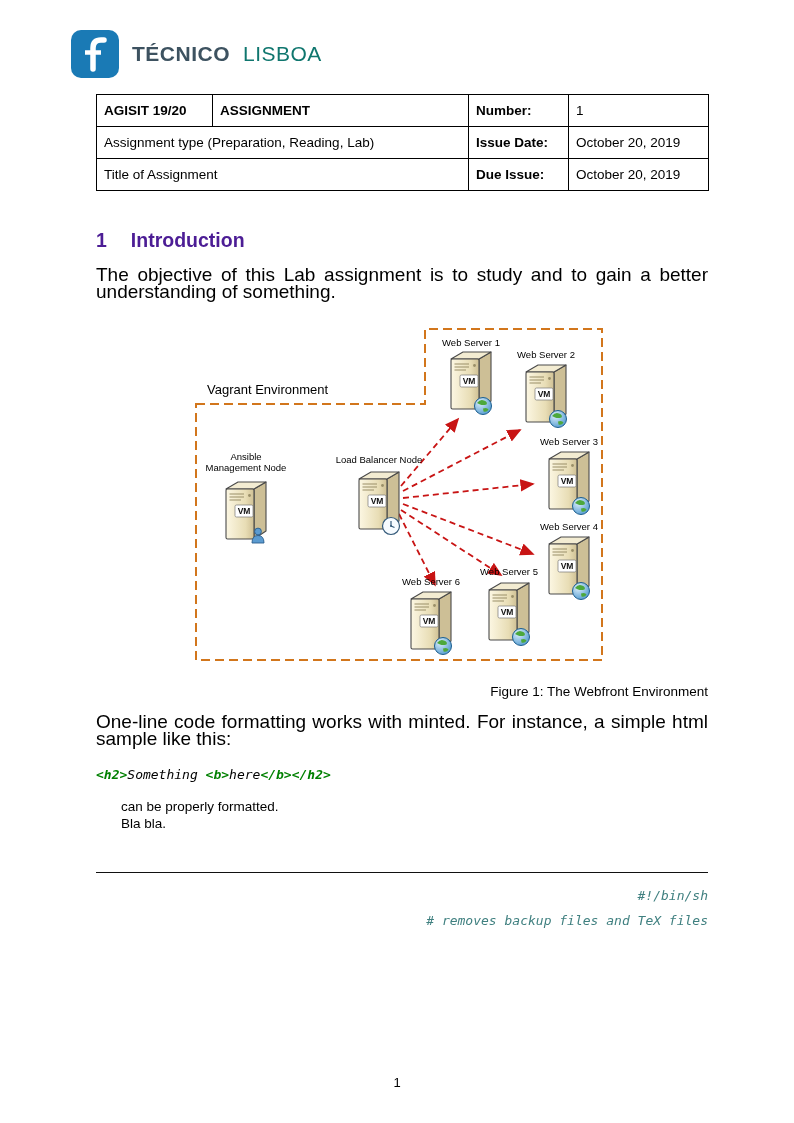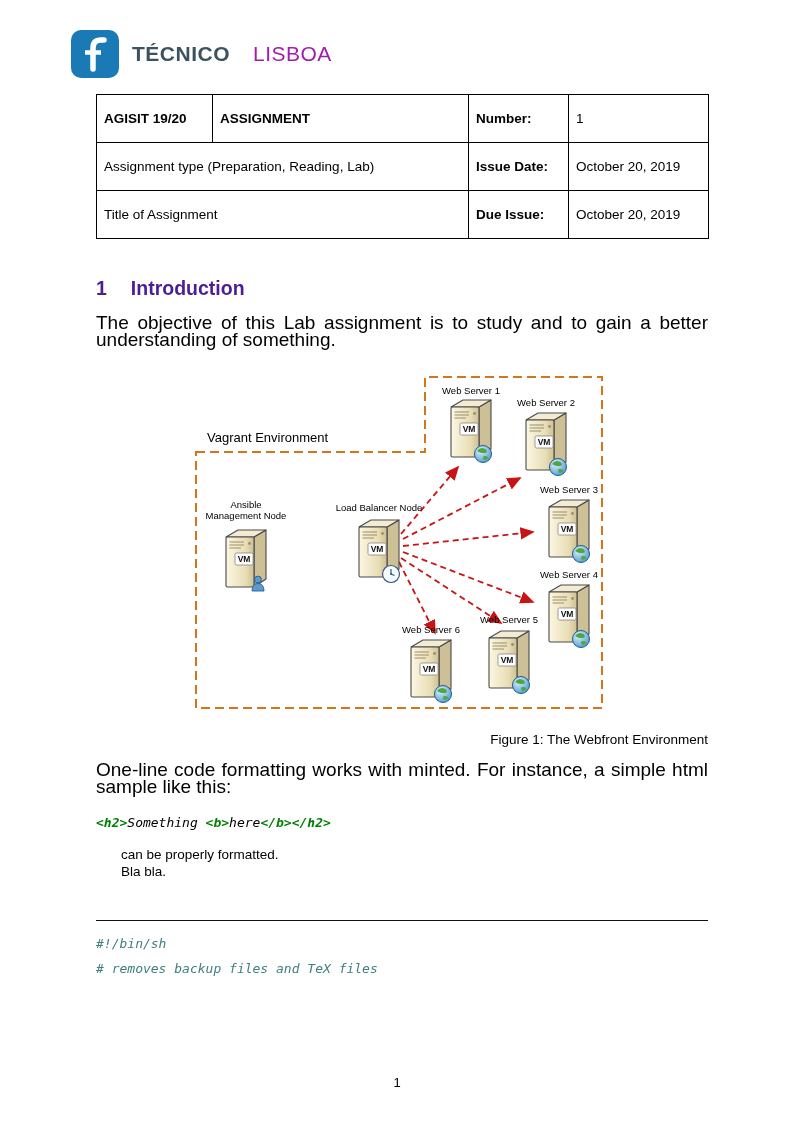--- a/index.html
+++ b/index.html
@@ -3,27 +3,27 @@
 <meta charset="utf-8">
 <style>
   * { margin:0; padding:0; box-sizing:border-box; }
   html,body { background:#ffffff; }
   body { font-family:"Liberation Sans", sans-serif; color:#000; }
   .page { position:relative; width:794px; height:1123px; background:#fff; padding:30px 86px 0 96px; overflow:hidden; }
 
   
   .logo-row { display:flex; align-items:center; gap:13px; margin-left:-25px; height:48px; }
   .logo-mark { width:48px; height:48px; display:block; }
-  .logo-text { font-size:21px; letter-spacing:.5px; display:flex; gap:23px; }
+  .logo-text { font-size:21px; letter-spacing:.5px; display:flex; gap:13px; }
   .brand-primary { font-weight:bold; color:#3d5260; }
-  .brand-secondary { color:#a21caf; }
+  .brand-secondary { color:#0f766e; }
 
   
   .info-table { border-collapse:collapse; margin-top:16px; width:612px; table-layout:fixed; font-size:13.5px; }
-  .info-table td { border:1px solid #000; padding:16px 7px; height:22px; vertical-align:middle; overflow:hidden; white-space:nowrap; }
+  .info-table td { border:1px solid #000; padding:8px 7px; height:22px; vertical-align:middle; overflow:hidden; white-space:nowrap; }
   .b { font-weight:bold; }
 
   
   .section-heading { margin-top:38px; font-size:19.5px; font-weight:bold; color:#4c1d95; }
   .section-heading .sec-num { margin-right:24px; }
   .sec2 { margin-top:58px; }
   .body-par { margin-top:14px; font-size:19px; line-height:17px; text-align:justify; }
 
   
   .figure { margin-top:24px; }
@@ -33,21 +33,21 @@
   .env-label { font-size:13px; fill:#000; }
   .node-label { font-size:9.5px; text-anchor:middle; fill:#000; }
   .vm-label { font-size:8.5px; font-weight:bold; text-anchor:middle; fill:#111; }
   .arrows line { stroke:#c81414; stroke-width:1.8; stroke-dasharray:6 4; fill:none; }
 
   
   .code-line { margin-top:20px; font-family:"DejaVu Sans Mono", monospace; font-size:13px;font-style:italic; }
   .tag { color:#008000; font-weight:bold; }
   .note { margin-top:16px; margin-left:25px; font-size:13.5px; line-height:17px; }
   .code-rule { margin-top:40px; border-top:1.2px solid #111; width:100%; height:0; }
-  .code-block { margin-top:10px; font-family:"DejaVu Sans Mono", monospace; font-size:13px; line-height:25px; color:#408080; font-style:italic; }
+  .code-block { margin-top:10px; font-family:"DejaVu Sans Mono", monospace; font-size:13px; line-height:25px; color:#408080; font-style:italic;text-align:right; }
 
   .page-footer { position:absolute; left:0; right:0; top:1075px; text-align:center; font-size:13px; }
 </style>
 </head>
 <body>
 
 <div class="page">
 
   <div class="logo-row">
     <svg class="logo-mark" viewBox="0 0 48 48">

